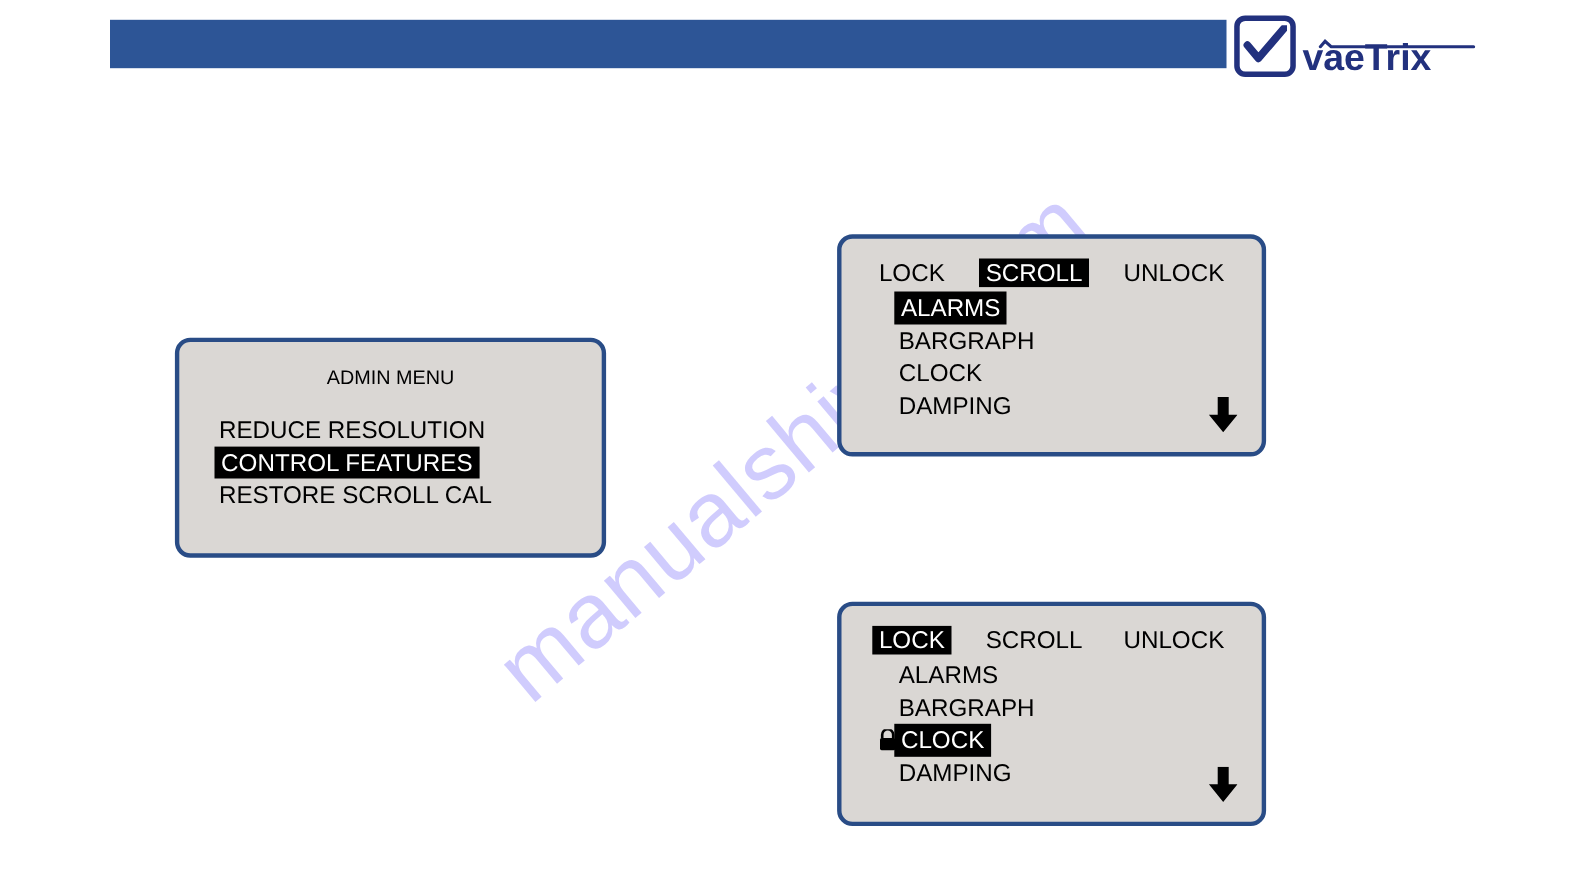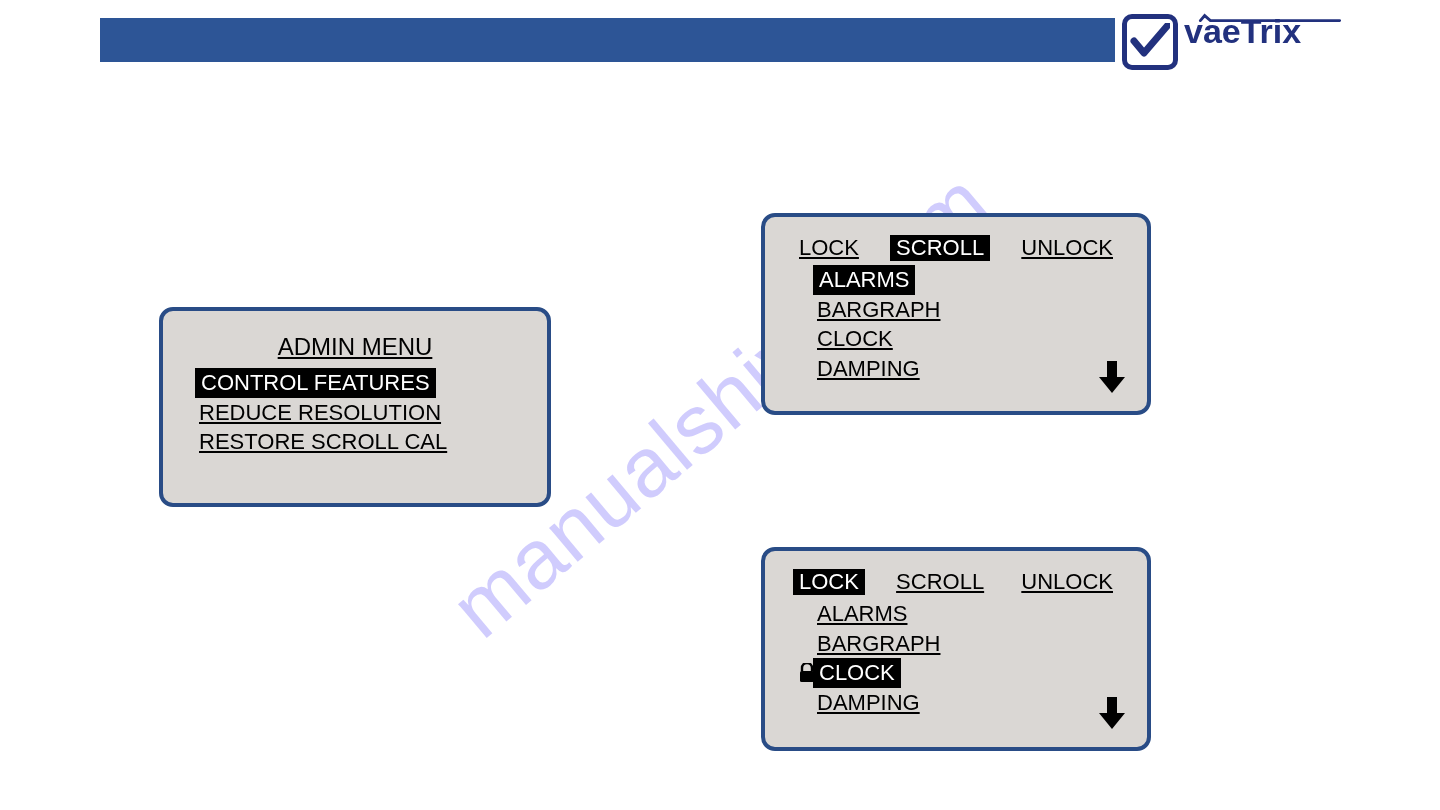--- a/index.html
+++ b/index.html
@@ -18,21 +18,21 @@
     left: 100px;
     width: 1015px;
     height: 44px;
     background: #2d5596;
   }
   .logo {
     position: absolute;
     top: 14px;
     left: 1122px;
     display: flex;
-    align-items: flex-start;
+    align-items: flex-end;
     gap: 6px;
   }
   .logo-box {
     width: 56px;
     height: 56px;
     border: 5px solid #22317e;
     border-radius: 10px;
     box-sizing: border-box;
     display: flex;
     align-items: center;
@@ -58,21 +58,20 @@
     height: 10px;
   }
   .panel {
     position: absolute;
     background: #dad7d4;
     border: 4px solid #294c86;
     border-radius: 14px;
     box-sizing: border-box;
     padding: 18px 20px 14px 20px;
     color: #000;
-    text-decoration: underline;
   }
   .panel-admin {
     top: 307px;
     left: 159px;
     width: 392px;
     height: 200px;
     padding-top: 22px;
   }
   .panel-scroll {
     top: 213px;
@@ -81,23 +80,23 @@
     height: 202px;
   }
   .panel-lock {
     top: 547px;
     left: 761px;
     width: 390px;
     height: 204px;
   }
   .panel .title-center {
     text-align: center;
-    font-size: 24px;
+    font-size: 18px;
     font-weight: 500;
-    margin-bottom: 7px;
+    margin-bottom: 22px;
   }
   .panel .row {
     display: flex;
     align-items: center;
     gap: 0;
     font-size: 22px;
     line-height: 1.35;
     padding-left: 12px;
   }
   .panel .row.indent {
@@ -165,24 +164,24 @@
     </svg>
     <span>vaeTrix</span>
   </span>
 </div>
 
 <div class="watermark">manualshive.com</div>
 
 <div class="panel panel-admin">
   <div class="title-center">ADMIN MENU</div>
   <div class="row">
+      <span class="item">REDUCE RESOLUTION</span>
+    </div>
+  <div class="row">
       <span class="item sel">CONTROL FEATURES</span>
-    </div>
-  <div class="row">
-      <span class="item">REDUCE RESOLUTION</span>
     </div>
   <div class="row">
       <span class="item">RESTORE SCROLL CAL</span>
     </div>
 </div>
 
 <div class="panel panel-scroll">
   <div class="topline">
     <span class="item">LOCK</span>
     <span class="item sel">SCROLL</span>

